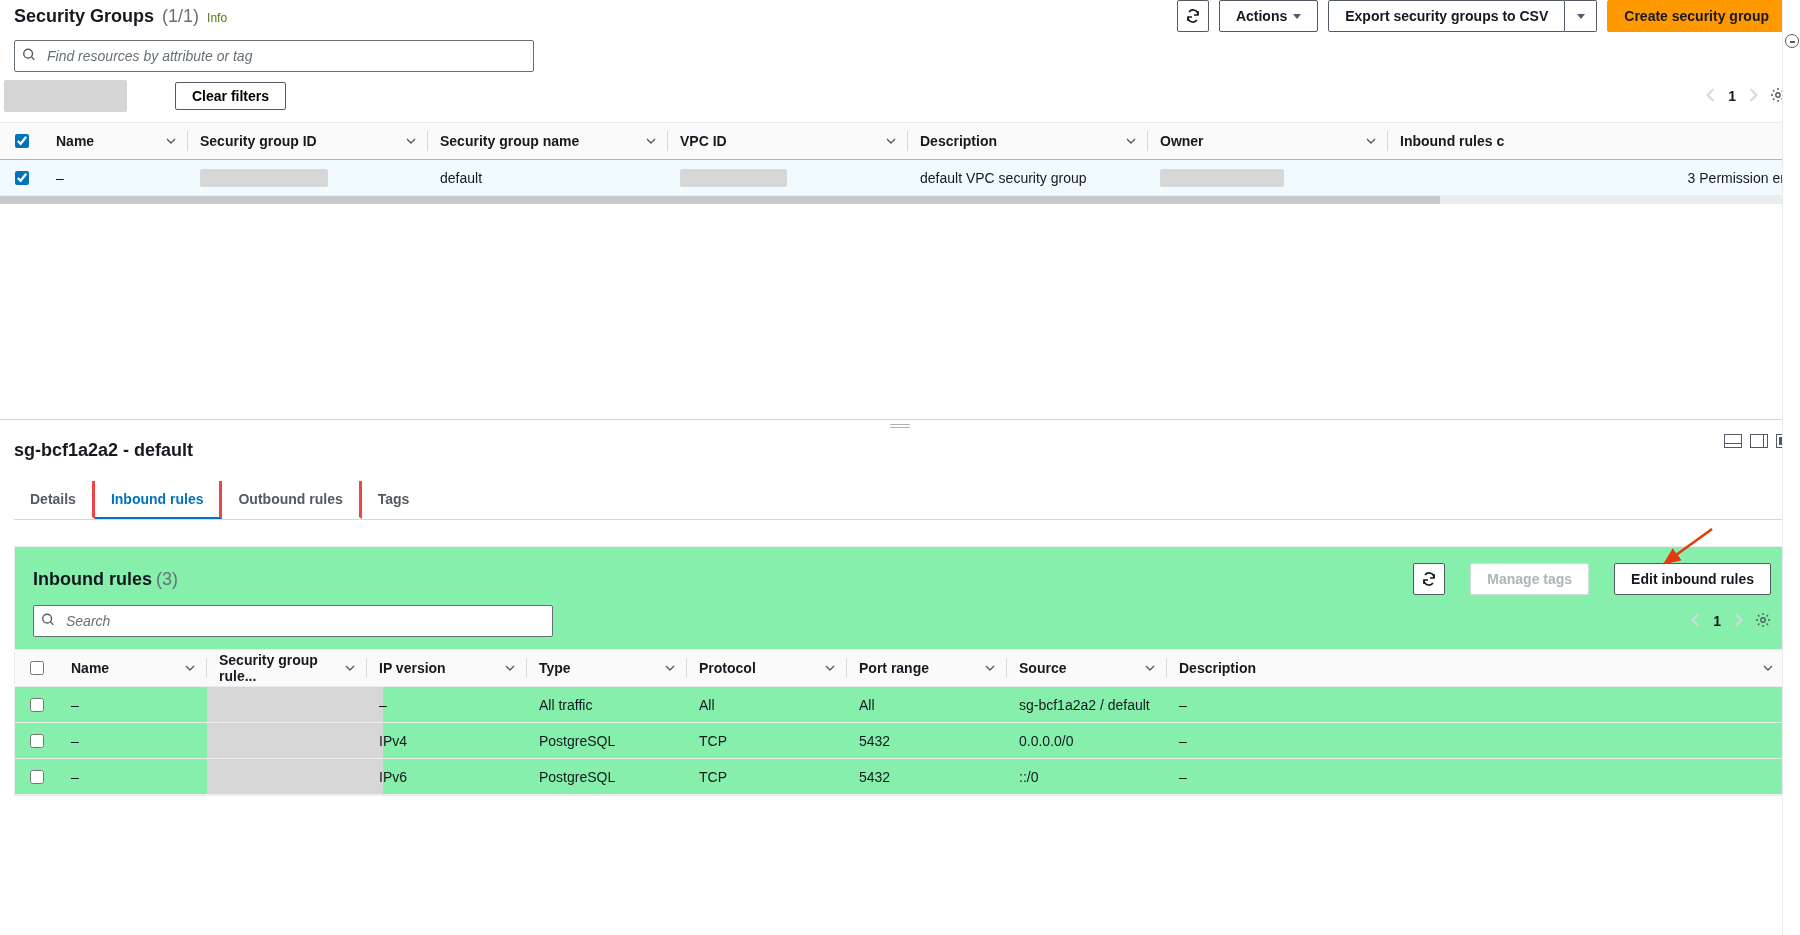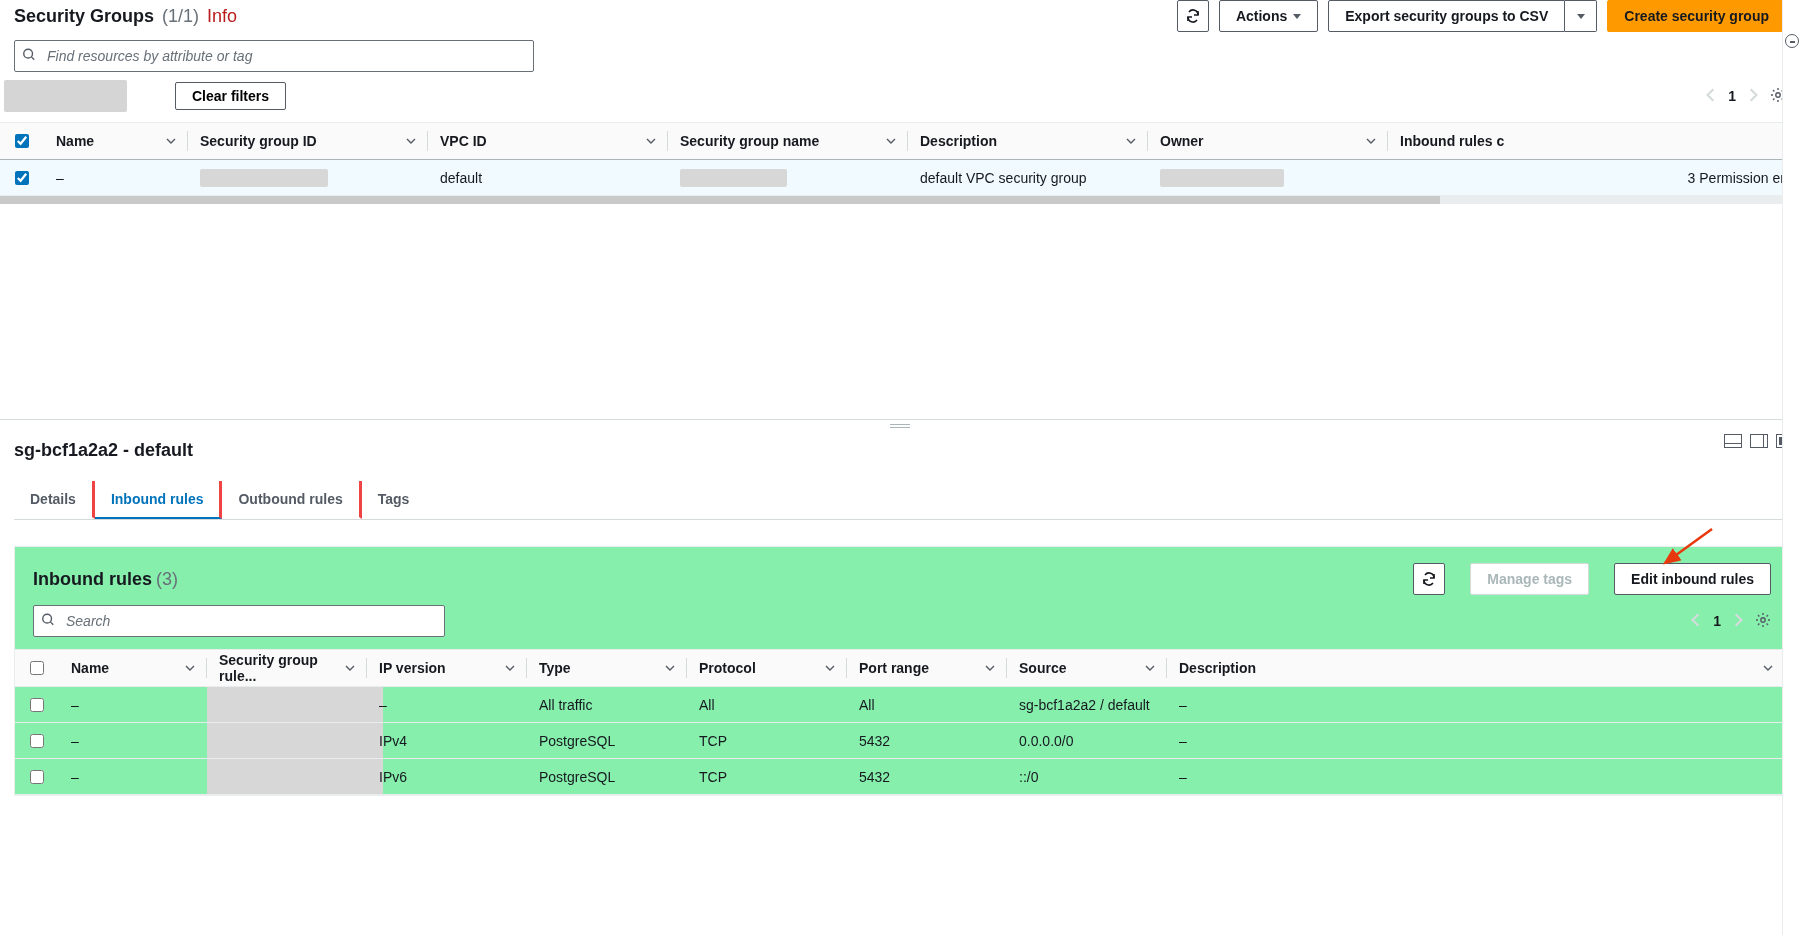--- a/index.html
+++ b/index.html
@@ -12,21 +12,21 @@
   }
   .app { display: flex; flex-direction: column; height: 935px; width: 1800px; position: relative; }
   .top-pane { flex: 0 0 420px; display: flex; flex-direction: column; border-bottom: 1px solid #d5dbdb; background:#fff;}
   .header-row {
     display: flex; align-items: center; padding: 0 14px 6px 14px;
     justify-content: space-between;
   }
   .title-group { display: flex; align-items: baseline; gap: 8px; }
   .title-main { font-size: 18px; font-weight: 700; color: #16191f; }
   .title-count { font-size: 18px; font-weight: 400; color: #687078; }
-  .title-info { color: #b91c1c; font-size: 18px; font-weight: 400; cursor: pointer; }
+  .title-info { color: #4d7c0f; font-size: 12px; font-weight: 400; cursor: pointer; }
   .header-actions { display: flex; gap: 10px; align-items: center; }
   .btn {
     border: 1px solid #545b64; background: #fff; border-radius: 2px;
     padding: 5px 16px; font-size: 14px; font-weight: 700; cursor: pointer;
     color: #16191f; display: inline-flex; align-items: center; gap: 6px;
     height: 32px;
   }
   .btn-icon { width: 32px; padding: 0; justify-content: center; }
   .btn.primary { background: #ff9900; border-color: #ff9900; color: #16191f; }
   .btn.disabled { color: #aab7b8; border-color: #d5dbdb; cursor: default; }
@@ -89,21 +89,21 @@
   .tab { padding: 10px 16px; font-weight:700; color:#545b64; cursor:pointer; border-bottom:2px solid transparent; border-right:3px solid #ef4444;}
   .tab.active { color:#0073bb; border-bottom:2px solid #0073bb; }
   .tab:last-child { border-right:none;}
   .rules-card { border:1px solid #eaeded; margin:26px 4px 0 4px; background:#86efac; }
   .rules-header { display:flex; justify-content:space-between; align-items:center; padding: 16px 14px 10px 18px;}
   .rules-title { font-size:18px; font-weight:700;}
   .rules-count { font-weight:400; color:#687078;}
   .rules-actions { display:flex; gap:25px; align-items:center; position:relative;}
   .arrow-annot { position:absolute; right:54px; top:-36px; pointer-events:none;}
   .rules-search-row { display:flex; justify-content:space-between; align-items:center; padding: 0 14px 12px 18px;}
-  .rules-search { position:relative; width:412px;}
+  .rules-search { position:relative; width:520px;}
   .rules-search input { width:100%; height:32px; border:1px solid #687078; border-radius:2px; padding:0 10px 0 32px; font-size:14px;}
   .rules-search input::placeholder { font-style: italic; color:#687078;}
   .rules-thead { display:flex; border-top:1px solid #eaeded; border-bottom:1px solid #eaeded; background:#fafafa; height:38px; align-items:center;}
   .rules-row { display:flex; border-bottom:1px solid #eaeded; height:36px; align-items:center;}
   .rcol-chk { flex:0 0 44px; justify-content:center; display:flex; align-items:center;}
   .rcol { padding:0 12px; display:flex; align-items:center; position:relative; height:100%;}
   .rcol.h { font-weight:700;}
   .rcol .sep { position:absolute; right:0; top:8px; bottom:8px; width:1px; background:#d5dbdb;}
   .rc1 { flex:0 0 148px;}
   .rc2 { flex:0 0 160px;}
@@ -205,29 +205,29 @@
             </svg></span>
           <span class="sep"></span>
         </div>
       <div class="cell h col2">
           <span>Security group ID</span>
           <span class="sort-caret"><svg viewBox="0 0 10 10" fill="none" stroke="#545b64" stroke-width="1.4">
               <path d="M1 3l4 4 4-4"></path>
             </svg></span>
           <span class="sep"></span>
         </div>
+      <div class="cell h col3">
+          <span>Security group name</span>
+          <span class="sort-caret"><svg viewBox="0 0 10 10" fill="none" stroke="#545b64" stroke-width="1.4">
+              <path d="M1 3l4 4 4-4"></path>
+            </svg></span>
+          <span class="sep"></span>
+        </div>
       <div class="cell h col4">
           <span>VPC ID</span>
-          <span class="sort-caret"><svg viewBox="0 0 10 10" fill="none" stroke="#545b64" stroke-width="1.4">
-              <path d="M1 3l4 4 4-4"></path>
-            </svg></span>
-          <span class="sep"></span>
-        </div>
-      <div class="cell h col3">
-          <span>Security group name</span>
           <span class="sort-caret"><svg viewBox="0 0 10 10" fill="none" stroke="#545b64" stroke-width="1.4">
               <path d="M1 3l4 4 4-4"></path>
             </svg></span>
           <span class="sep"></span>
         </div>
       <div class="cell h col5">
           <span>Description</span>
           <span class="sort-caret"><svg viewBox="0 0 10 10" fill="none" stroke="#545b64" stroke-width="1.4">
               <path d="M1 3l4 4 4-4"></path>
             </svg></span>

